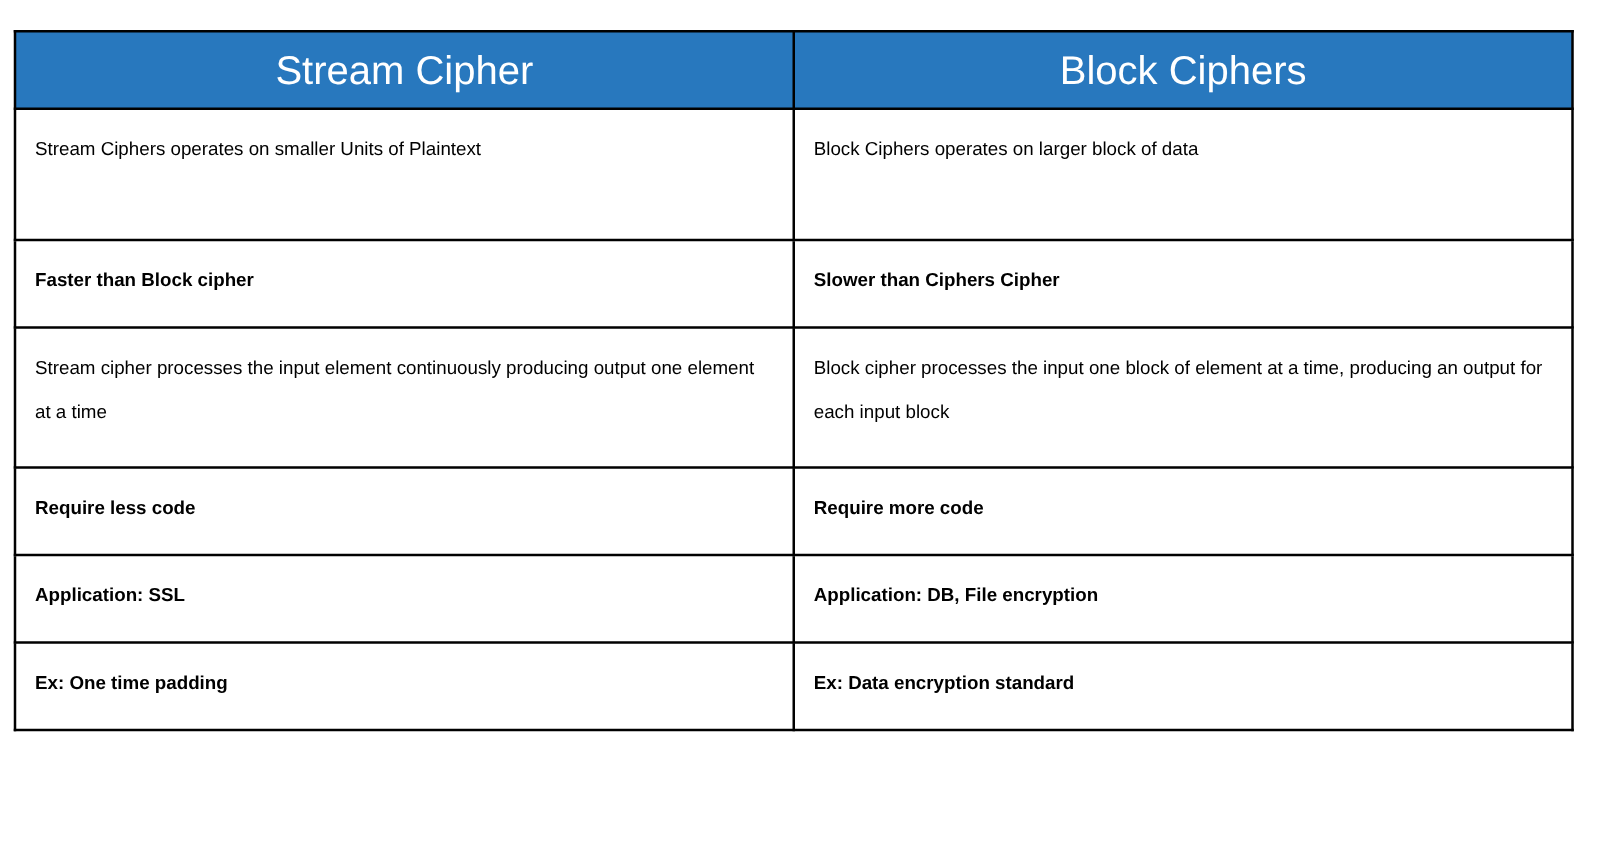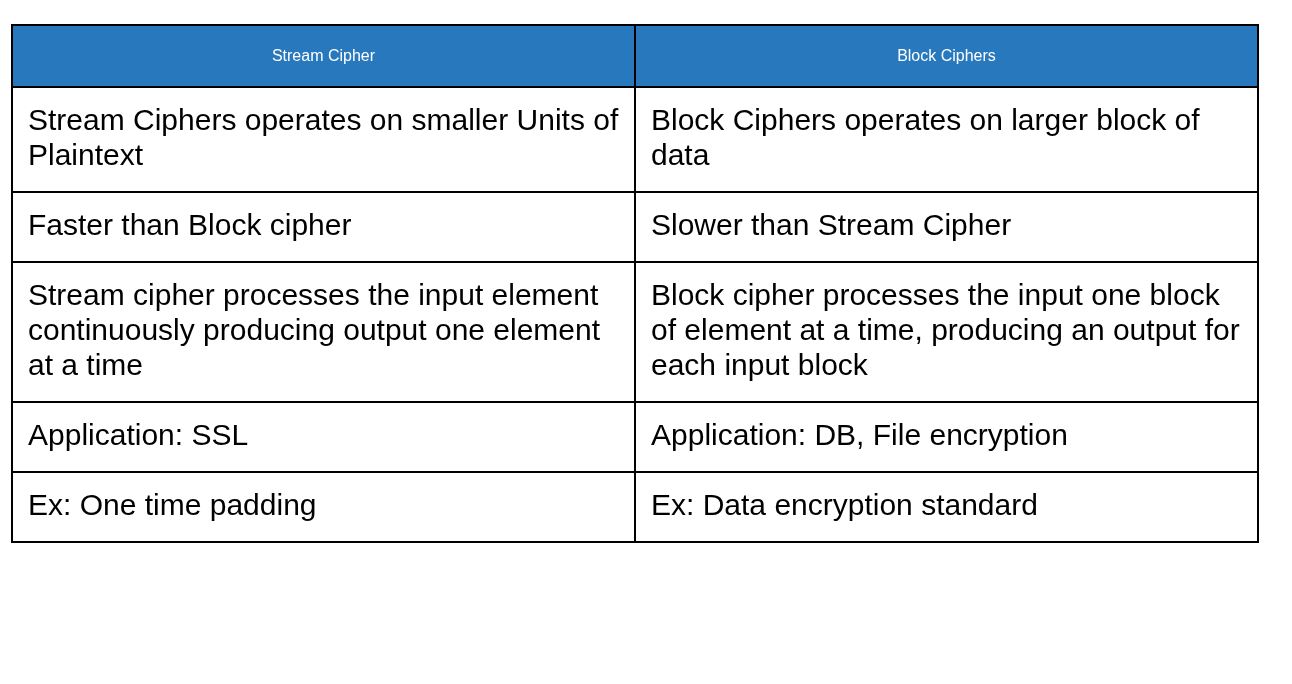--- a/index.html
+++ b/index.html
@@ -22,62 +22,66 @@
     background: #ffffff;
   }
   table.compare th,
   table.compare td {
     border: 2px solid #000000;
     width: 50%;
   }
   table.compare th {
     background: #2878BE;
     color: #ffffff;
-    font-size: 16px;
+    font-size: 32px;
     font-weight: 400;
     text-align: center;
     vertical-align: middle;
     height: 62px;
     padding: 6px 10px;
   }
   table.compare td {
     color: #000000;
-    font-size: 30px;
+    font-size: 15px;
     line-height: 35px;
     text-align: left;
     vertical-align: top;
     padding: 14px 14px 19px 15px;
   }
   tr.row-tall-1 td { height: 105px; }
-  tr.row-tall-3 td { height: 140px; }
-  tr.row-std td { height: 64px; }
+  tr.row-tall-3 td { height: 112px; }
+  tr.row-std td { height: 64px; font-weight: bold; }
 </style>
 </head>
 <body>
 
 <div class="table-wrap">
   <table class="compare">
     <thead>
       <tr>
         <th>Stream Cipher</th>
         <th>Block Ciphers</th>
       </tr>
     </thead>
     <tbody>
       <tr class="row-tall-1">
         <td>Stream Ciphers operates on smaller Units of Plaintext</td>
         <td>Block Ciphers operates on larger block of data</td>
       </tr>
       <tr class="row-std">
         <td>Faster than Block cipher</td>
-        <td>Slower than Stream Cipher</td>
+        <td>Slower than Ciphers Cipher</td>
       </tr>
       <tr class="row-tall-3">
         <td>Stream cipher processes the input element continuously producing output one element at a time</td>
         <td>Block cipher processes the input one block of element at a time, producing an output for each input block</td>
+      </tr>
+      <tr class="row-std">
+        <td>Require less code</td>
+        <td>Require more code</td>
       </tr>
       <tr class="row-std">
         <td>Application: SSL</td>
         <td>Application: DB, File encryption</td>
       </tr>
       <tr class="row-std">
         <td>Ex: One time padding</td>
         <td>Ex: Data encryption standard</td>
       </tr>
     </tbody>

